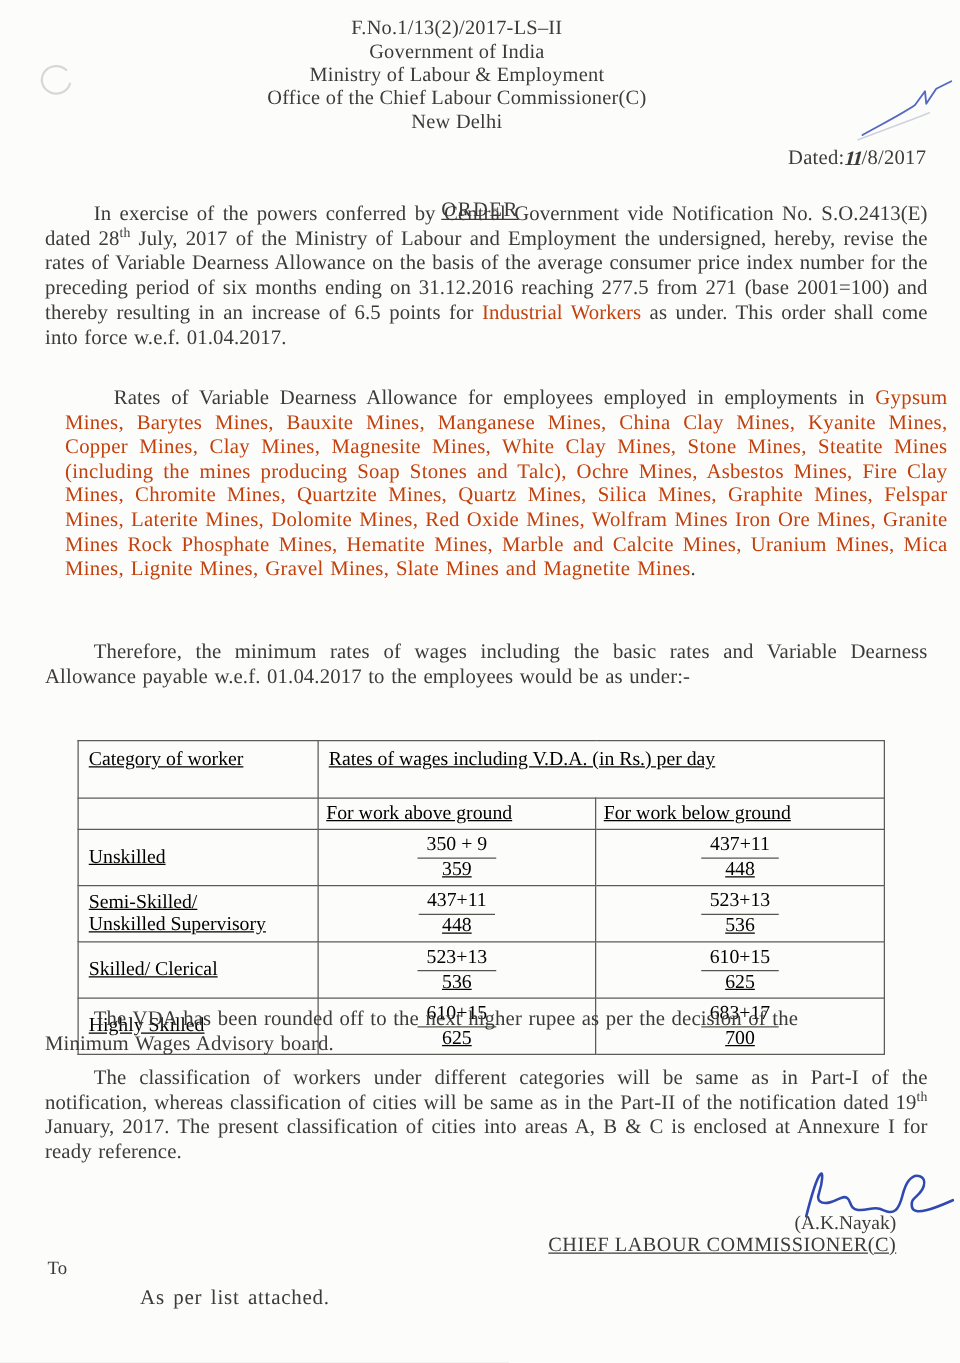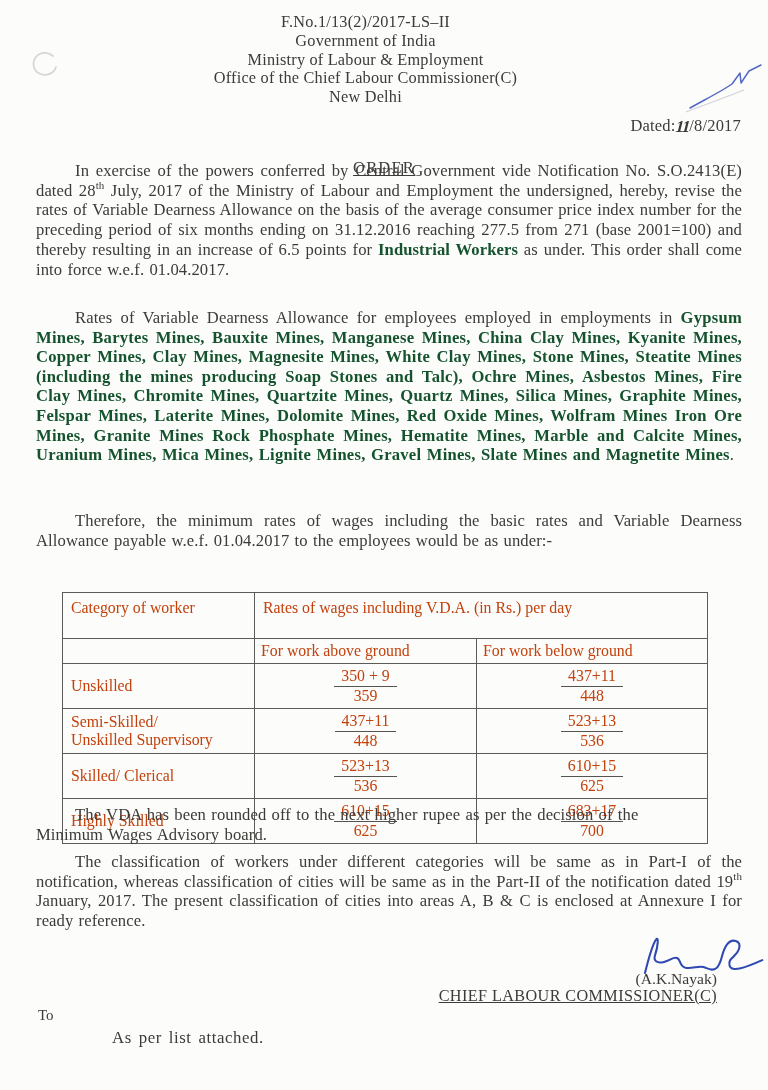--- a/index.html
+++ b/index.html
@@ -16,31 +16,31 @@
   
   .letterhead{top:13px;left:0;width:731px;text-align:center;font-size:16.3px;line-height:18.8px;letter-spacing:.2px;}
   
   .dateline{top:116px;right:27px;font-size:16.5px;letter-spacing:.2px;}
   .hand{display:inline-block;transform:skewX(-14deg) translateY(1px);font-weight:600;letter-spacing:-1px;}
   
   .order-heading{top:142px;left:0;width:768px;text-align:center;font-size:16.5px;letter-spacing:1.2px;margin-top:16px;}
   .order-heading span{text-decoration:underline;text-underline-offset:2px;}
   
   .para{left:36px;width:706px;font-size:16.6px;line-height:19.7px;text-align:justify;text-indent:39px;letter-spacing:.1px;word-spacing:1px;}
-  .para .b, .b{font-weight:bold;color:#14532d;}
+  .para .b, .b{font-weight:normal;color:#c2410c;}
   .para sup{font-size:11px;line-height:0;}
   .p1{top:161px;}
-  .p2{top:308px;line-height:19.6px;}
+  .p2{top:308px;line-height:19.6px;margin-left:16px;}
   .p2 .b{letter-spacing:.25px;}
   .p3{top:511px;}
   .p4{top:805px;text-align:left;width:672px;}
   .p5{top:852px;}
   
   .wage-table{top:592px;left:62px;}
-  table{border-collapse:collapse;width:645px;table-layout:fixed;font-size:15.8px;color:#c2410c;}
+  table{border-collapse:collapse;width:645px;table-layout:fixed;font-size:15.8px;color:#000000;text-decoration:underline;}
   td{border:1.5px solid #5d5b56;padding:2px 8px;vertical-align:middle;}
   td.cat{text-align:left;line-height:18.5px;}
   td.hdr{vertical-align:top;padding-top:5px;height:38px;line-height:19px;}
   tr.sub td{height:22px;padding:1px 6px;line-height:18px;}
   td.val{text-align:center;line-height:18.5px;padding:3px 8px;}
   .formula{display:inline-block;border-bottom:1.5px solid #56544f;padding:0 7px 0 7px;}
   .total{display:block;}
   
   .sig-ink{top:933px;left:626px;width:138px;height:44px;}
   .sig-block{top:970px;right:51px;text-align:right;line-height:17.5px;}

